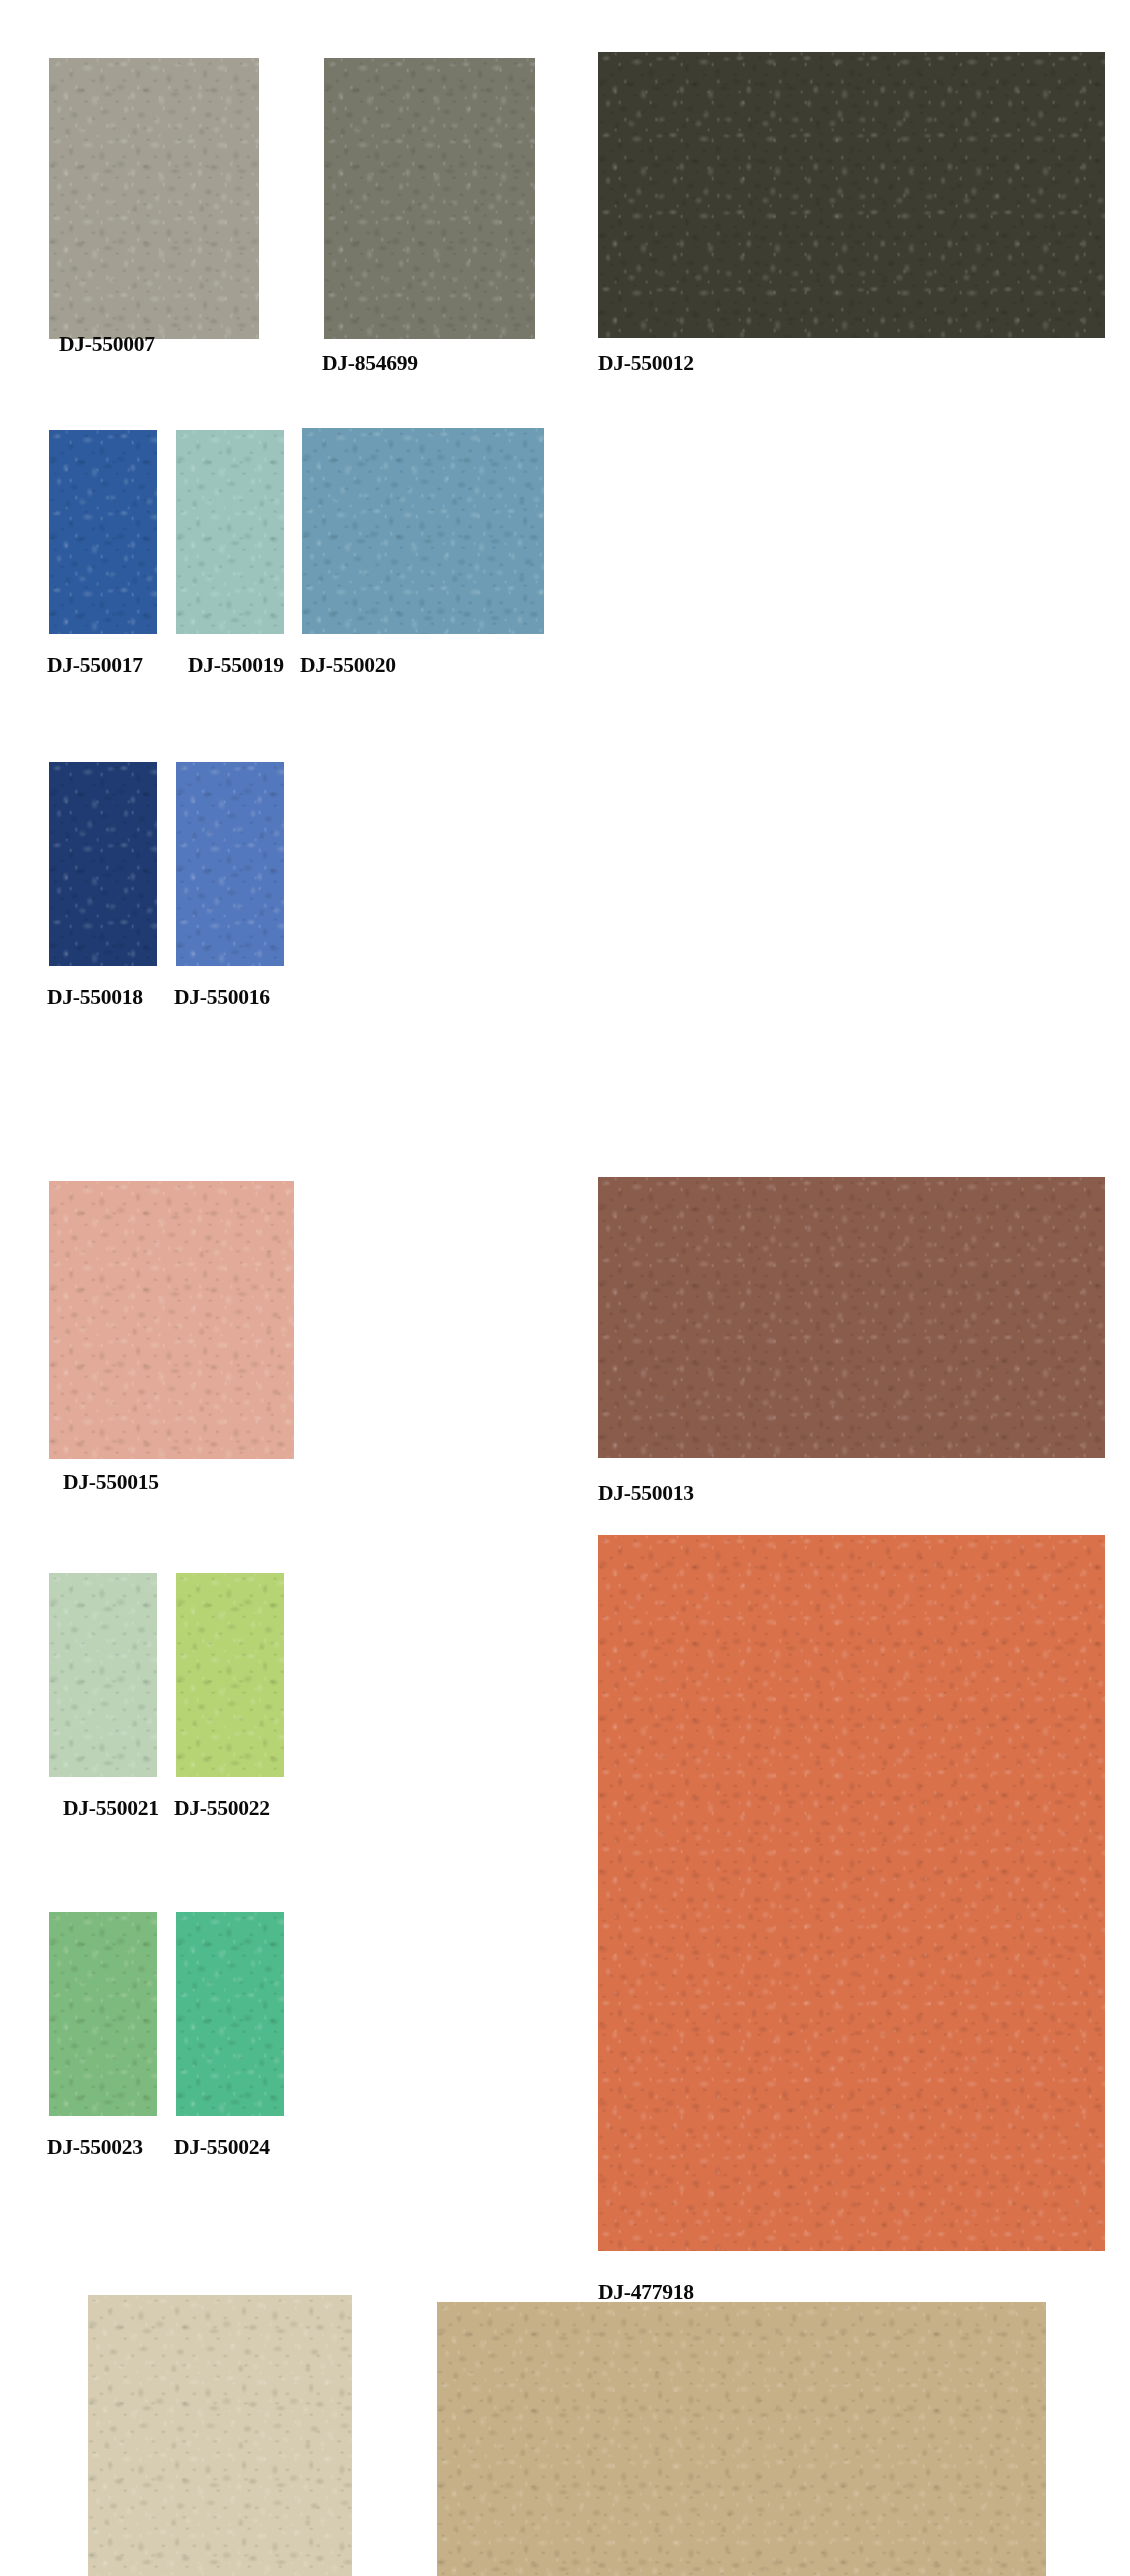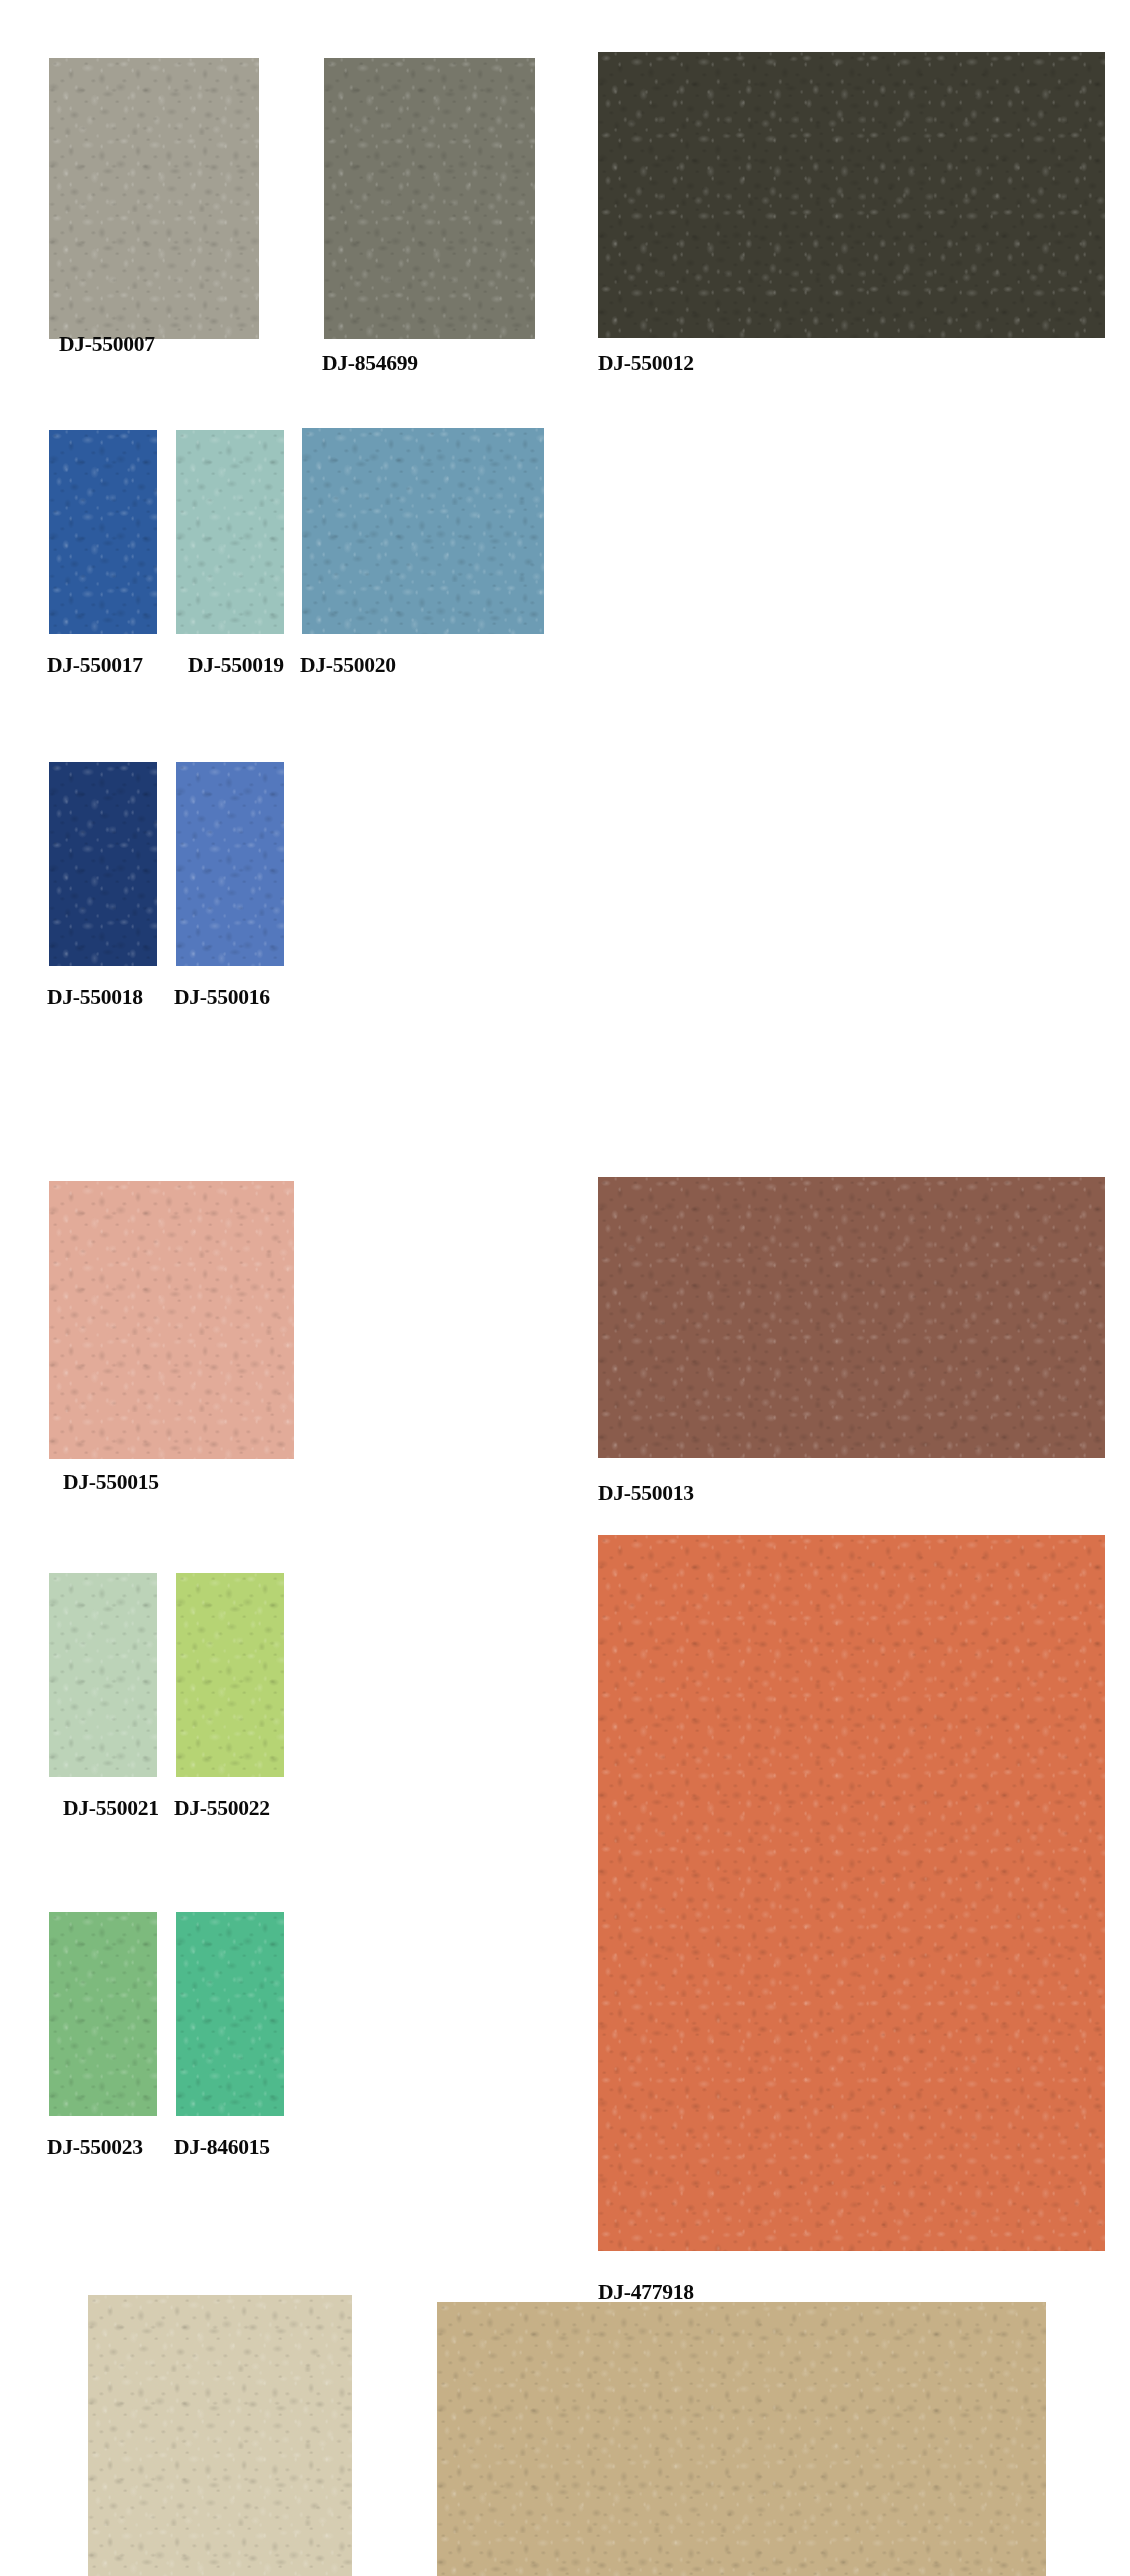--- a/index.html
+++ b/index.html
@@ -139,21 +139,21 @@
       <div class="swatch-chip" title="DJ-550014" style="background-color: rgb(217, 113, 75);"></div>
     </div>
     <div class="swatch-label" style="left: 598px; top: 2282px;">DJ-477918</div>
     <div class="swatch-card" style="left: 49px; top: 1912px; width: 108px; height: 204px;">
       <div class="swatch-chip" title="DJ-550023" style="background-color: rgb(125, 186, 125);"></div>
     </div>
     <div class="swatch-label" style="left: 47px; top: 2137px;">DJ-550023</div>
     <div class="swatch-card" style="left: 176px; top: 1912px; width: 108px; height: 204px;">
       <div class="swatch-chip" title="DJ-550024" style="background-color: rgb(79, 186, 140);"></div>
     </div>
-    <div class="swatch-label" style="left: 174px; top: 2137px;">DJ-846015</div>
+    <div class="swatch-label" style="left: 174px; top: 2137px;">DJ-550024</div>
     <div class="swatch-card" style="left: 88px; top: 2295px; width: 264px; height: 337px;">
       <div class="swatch-chip" title="DJ-550009" style="background-color: rgb(214, 205, 178);"></div>
     </div>
     <div class="swatch-card" style="left: 437px; top: 2302px; width: 609px; height: 332px;">
       <div class="swatch-chip" title="DJ-550010" style="background-color: rgb(198, 176, 135);"></div>
     </div>
   </div>
 
 
 </body></html>

